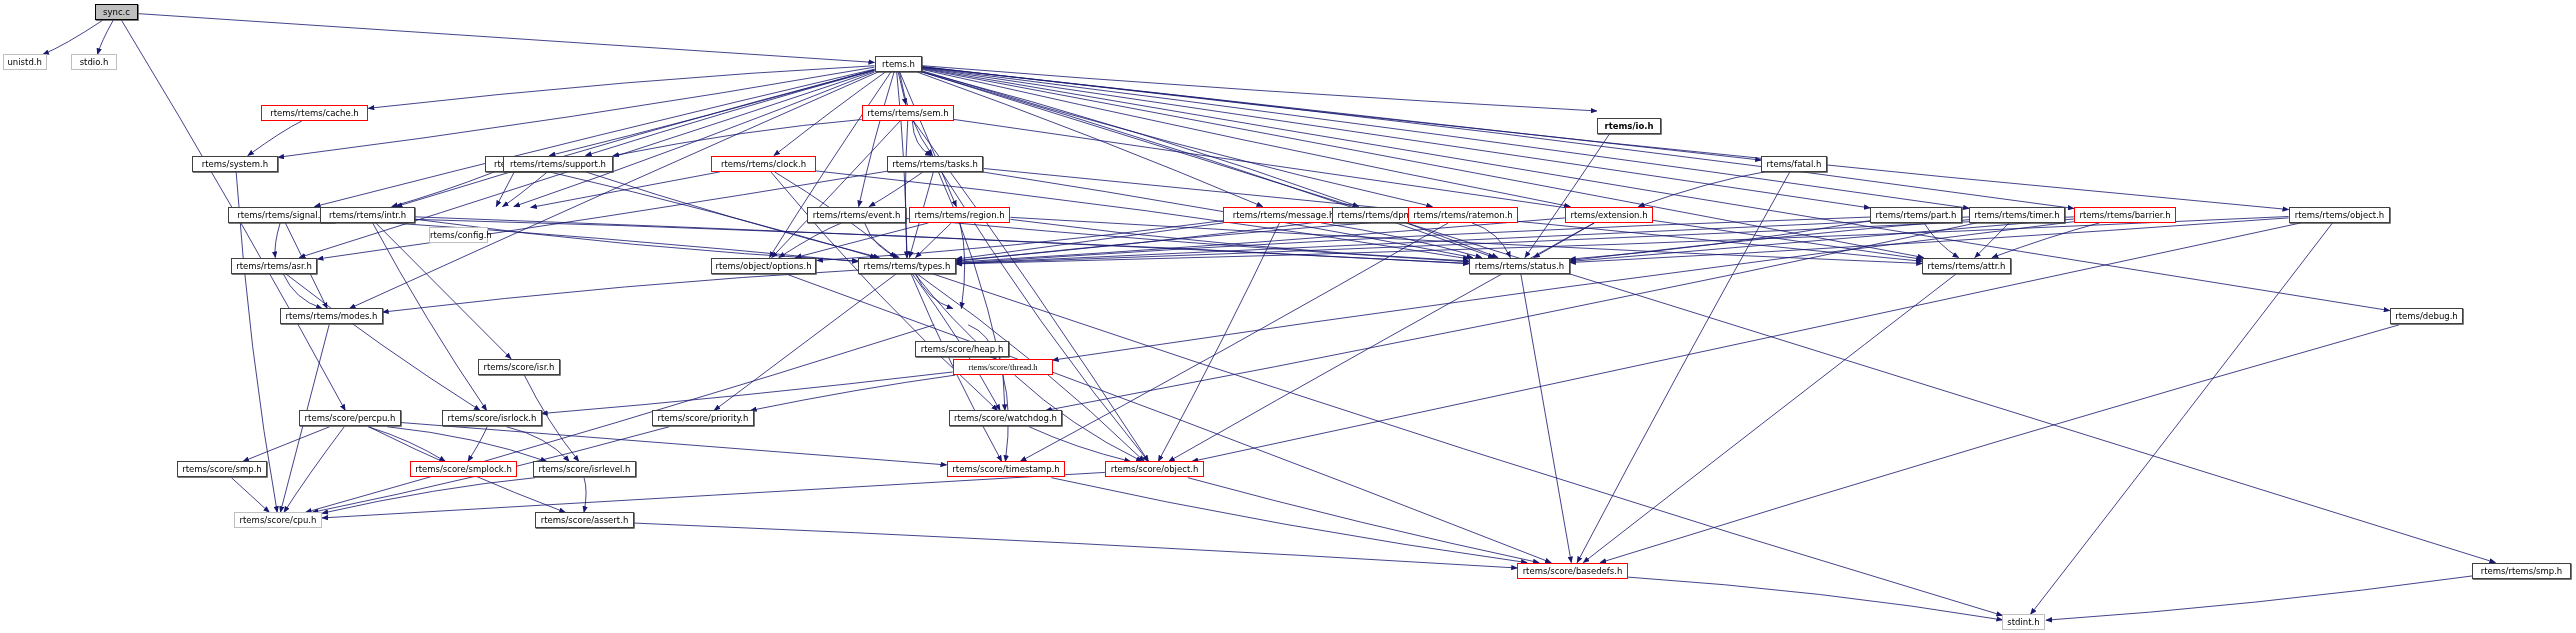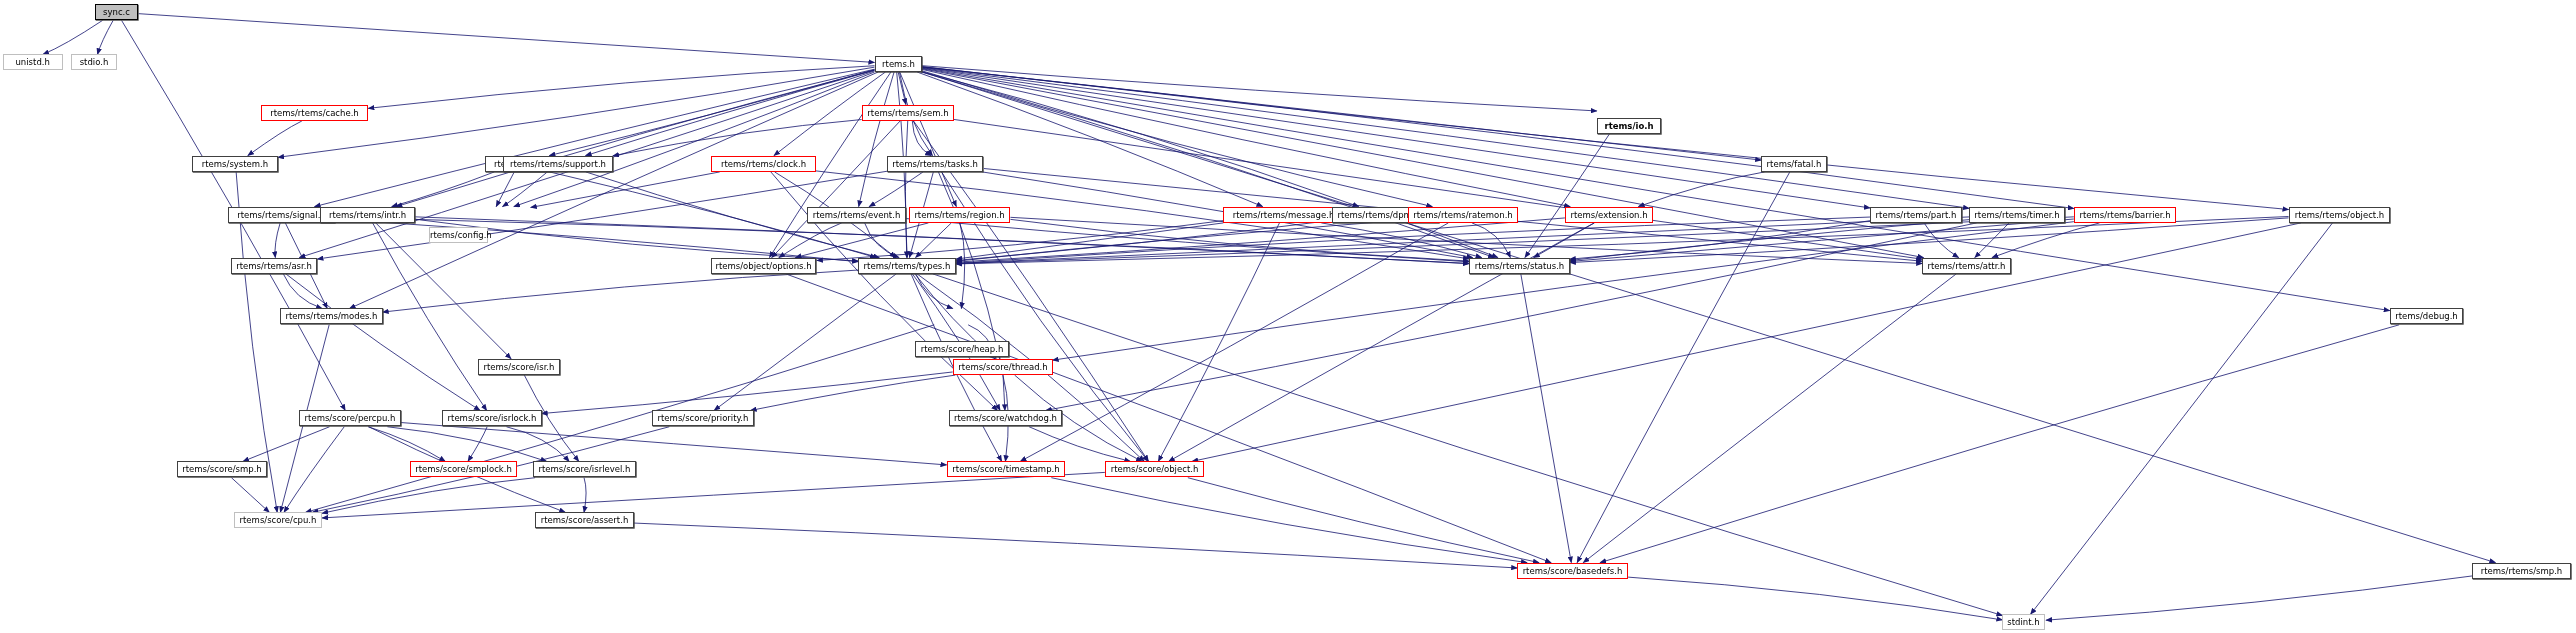--- a/index.html
+++ b/index.html
@@ -166,21 +166,21 @@
       <path d="M859.5,703.0 Q865.5,722.5 859.5,754.0" fill="none" stroke="#191970" stroke-width="1.2" marker-end="url(#arrow)"></path>
       <path d="M787.5,703.0 Q642.8,717.1 474.0,755.3" fill="none" stroke="#191970" stroke-width="1.2" marker-end="url(#arrow)"></path>
       <path d="M1547.2,703.0 Q1885.3,777.5 2247.3,828.0" fill="none" stroke="#191970" stroke-width="1.2" marker-end="url(#arrow)"></path>
       <path d="M1748.1,703.0 Q2000.5,771.5 2264.9,828.0" fill="none" stroke="#191970" stroke-width="1.2" marker-end="url(#arrow)"></path>
       <path d="M1626.0,695.2 Q1050.0,728.7 474.0,762.2" fill="none" stroke="#191970" stroke-width="1.2" marker-end="url(#arrow)"></path>
       <path d="M932.0,769.7 Q1588.5,796.8 2233.0,835.9" fill="none" stroke="#191970" stroke-width="1.2" marker-end="url(#arrow)"></path>
       <path d="M2396.0,849.3 Q2683.5,868.8 2947.0,912.3" fill="none" stroke="#191970" stroke-width="1.2" marker-end="url(#arrow)"></path>
       <path d="M3638.0,847.6 Q3312.5,892.1 3011.0,912.7" fill="none" stroke="#191970" stroke-width="1.2" marker-end="url(#arrow)"></path>
     </svg>
 <div class="node root" style="left: 95px; top: 4.1px; width: 43px;">sync.c</div>
-    <div class="node ext" style="left: 2.7px; top: 54px; width: 60px;">unistd.h</div>
+    <div class="node ext" style="left: 2.7px; top: 54px; width: 44px;">unistd.h</div>
     <div class="node ext" style="left: 71px; top: 54px; width: 46px;">stdio.h</div>
     <div class="node" style="left: 875px; top: 56px; width: 47px;">rtems.h</div>
     <div class="node trunc" style="left: 261px; top: 105px; width: 107px;">rtems/rtems/cache.h</div>
     <div class="node" style="left: 192px; top: 156px; width: 86px;">rtems/system.h</div>
     <div class="node" style="left: 485px; top: 156px; width: 67px;">rtems/init.h</div>
     <div class="node trunc" style="left: 862px; top: 105px; width: 92px;">rtems/rtems/sem.h</div>
     <div class="node" style="left: 503px; top: 156px; width: 110px;">rtems/rtems/support.h</div>
     <div class="node trunc" style="left: 711px; top: 156px; width: 105px;">rtems/rtems/clock.h</div>
     <div class="node" style="left: 887px; top: 156px; width: 96px;">rtems/rtems/tasks.h</div>
     <div class="node" style="left: 1597px; top: 118px; width: 64px; font-weight: bold;">rtems/io.h</div>
@@ -200,21 +200,21 @@
     <div class="node" style="left: 2289px; top: 207px; width: 101px;">rtems/rtems/object.h</div>
     <div class="node" style="left: 2390px; top: 308px; width: 73px; text-align: center;">rtems/debug.h</div>
     <div class="node" style="left: 231px; top: 258px; width: 86px;">rtems/rtems/asr.h</div>
     <div class="node" style="left: 711px; top: 258px; width: 105px;">rtems/object/options.h</div>
     <div class="node" style="left: 858px; top: 258px; width: 98px;">rtems/rtems/types.h</div>
     <div class="node" style="left: 1469px; top: 258px; width: 101px;">rtems/rtems/status.h</div>
     <div class="node" style="left: 1922px; top: 258px; width: 89px;">rtems/rtems/attr.h</div>
     <div class="node" style="left: 280px; top: 308px; width: 103px;">rtems/rtems/modes.h</div>
     <div class="node" style="left: 915px; top: 308px; width: 94px; margin-top: 33px;">rtems/score/heap.h</div>
     <div class="node" style="left: 478px; top: 359px; width: 82px;">rtems/score/isr.h</div>
-    <div class="node trunc" style="left: 953px; top: 359px; width: 100px;">rtems/score/thread.h</div>
+    <div class="node trunc" style="left: 953px; top: 359px; width: 100px; font-family: Liberation Serif, serif;">rtems/score/thread.h</div>
     <div class="node" style="left: 299px; top: 410px; width: 102px;">rtems/score/percpu.h</div>
     <div class="node" style="left: 442px; top: 410px; width: 100px;">rtems/score/isrlock.h</div>
     <div class="node" style="left: 652px; top: 410px; width: 102px;">rtems/score/priority.h</div>
     <div class="node" style="left: 949px; top: 410px; width: 113px;">rtems/score/watchdog.h</div>
     <div class="node" style="left: 177px; top: 461px; width: 90px;">rtems/score/smp.h</div>
     <div class="node trunc" style="left: 410px; top: 461px; width: 107px;">rtems/score/smplock.h</div>
     <div class="node" style="left: 533px; top: 461px; width: 103px;">rtems/score/isrlevel.h</div>
     <div class="node trunc" style="left: 947px; top: 461px; width: 118px; text-align: center;">rtems/score/timestamp.h</div>
     <div class="node trunc" style="left: 1105px; top: 461px; width: 99px;">rtems/score/object.h</div>
     <div class="node ext" style="left: 234px; top: 512px; width: 88px;">rtems/score/cpu.h</div>

